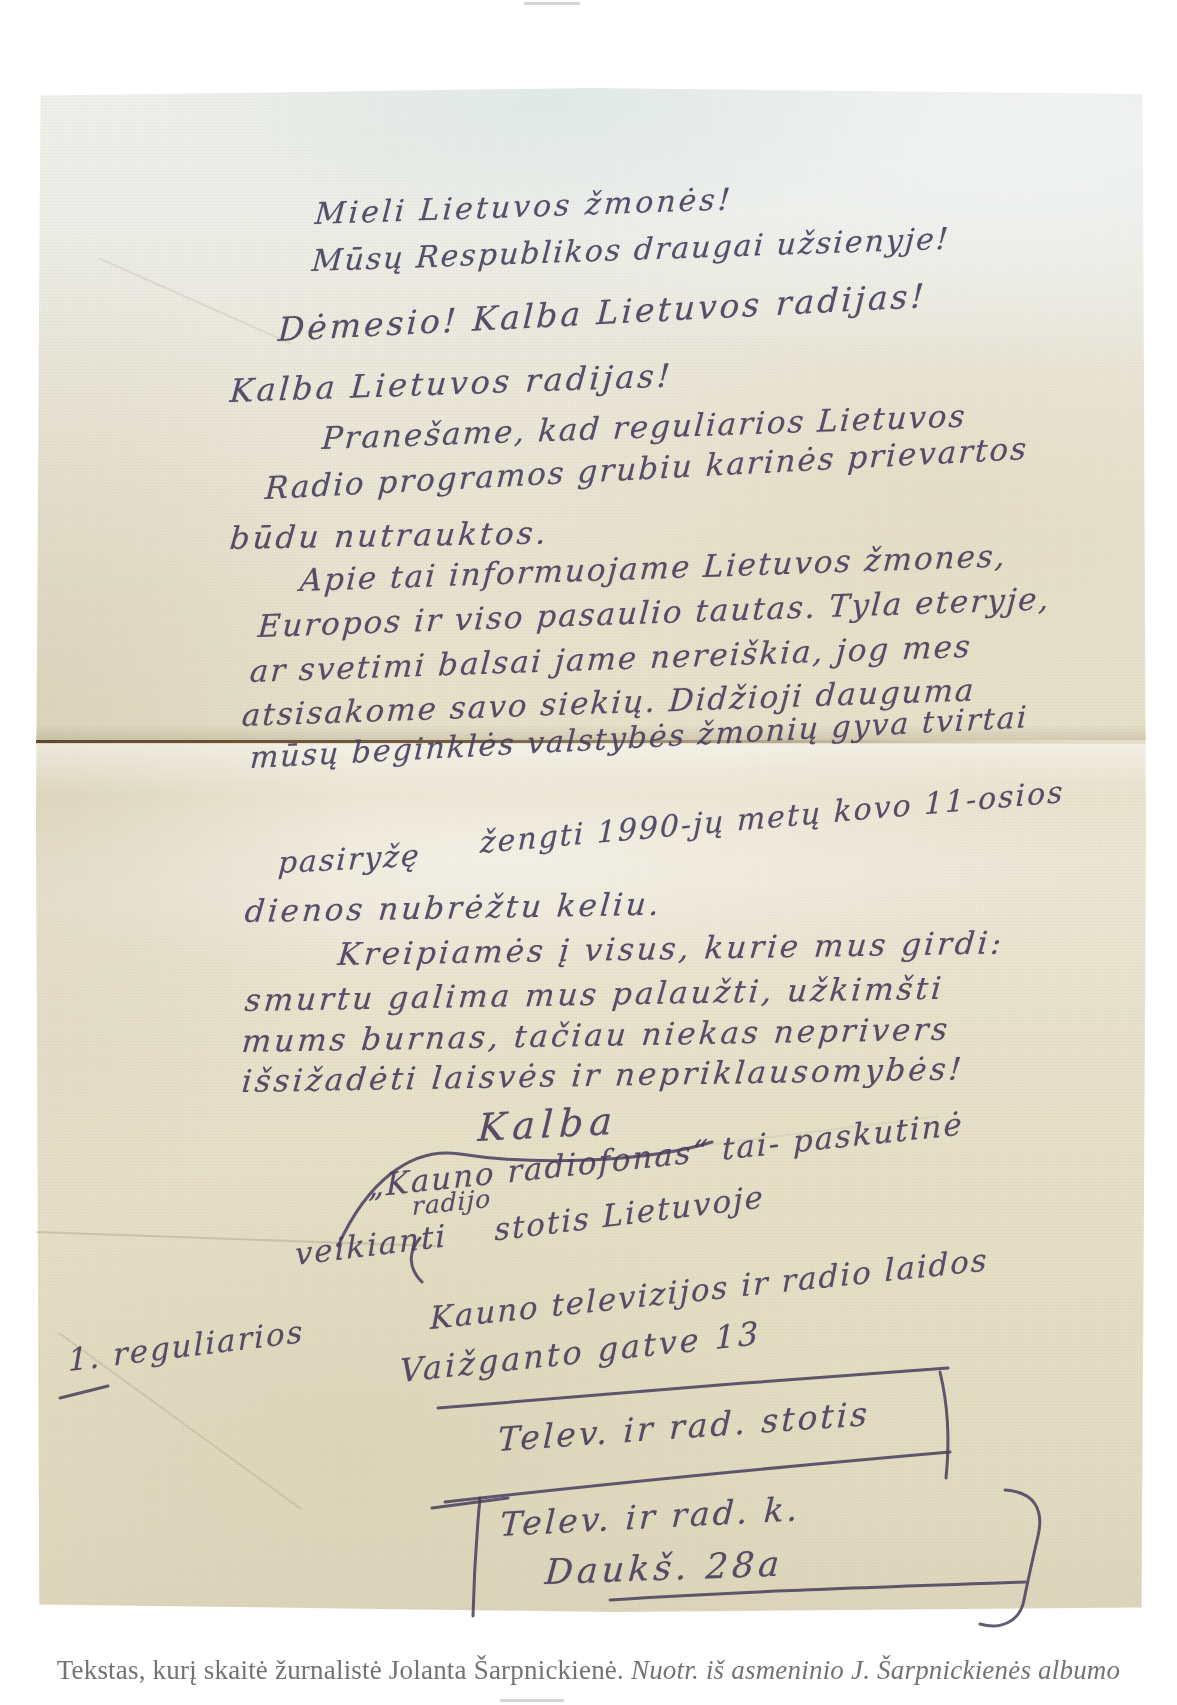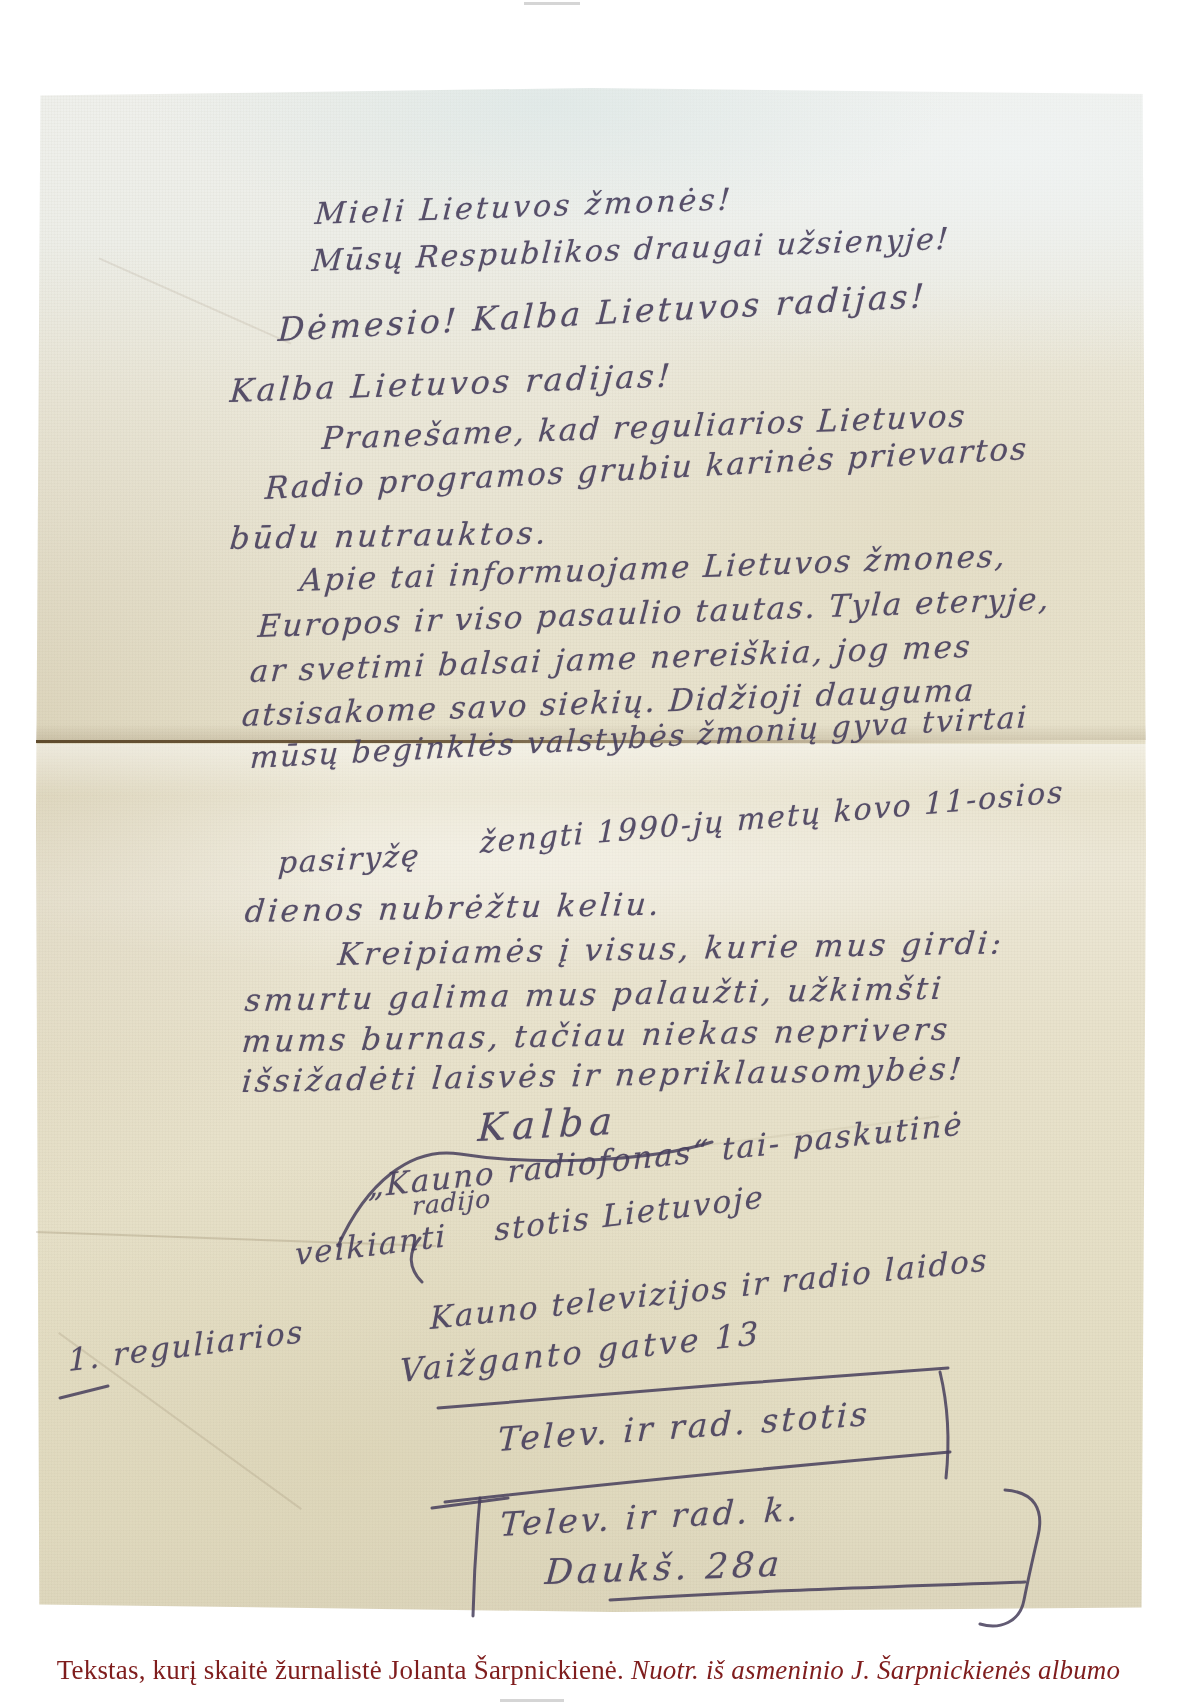--- a/index.html
+++ b/index.html
@@ -47,21 +47,21 @@
     position:absolute;color:var(--ink);
     font-family:"DejaVu Serif", serif;font-style:italic;
     white-space:pre;transform-origin:left center;
     opacity:0.9;text-shadow:0 0 1px rgba(70,62,92,0.45);
   }
   .strokes{position:absolute;left:0;top:0;width:1177px;height:1705px;color:var(--ink);pointer-events:none;}
   .strokes path{fill:none;stroke:currentColor;stroke-width:3;stroke-linecap:round;opacity:.85;}
   
   .caption{
     position:absolute;left:0;top:1628px;width:1177px;text-align:center;
-    font-size:27px;color:#7f1d1d;letter-spacing:.2px;
+    font-size:27px;color:#737373;letter-spacing:.2px;
   }
   .caption .credit{font-style:italic;}
   .page-mark{position:absolute;background:#b9b9b9;opacity:.6;}
   .page-mark.top{left:524px;top:2px;width:56px;height:3px;}
   .page-mark.bottom{left:500px;top:1699px;width:64px;height:3px;}
 </style>
 </head>
 <body>
 
 <div class="photo"></div>

